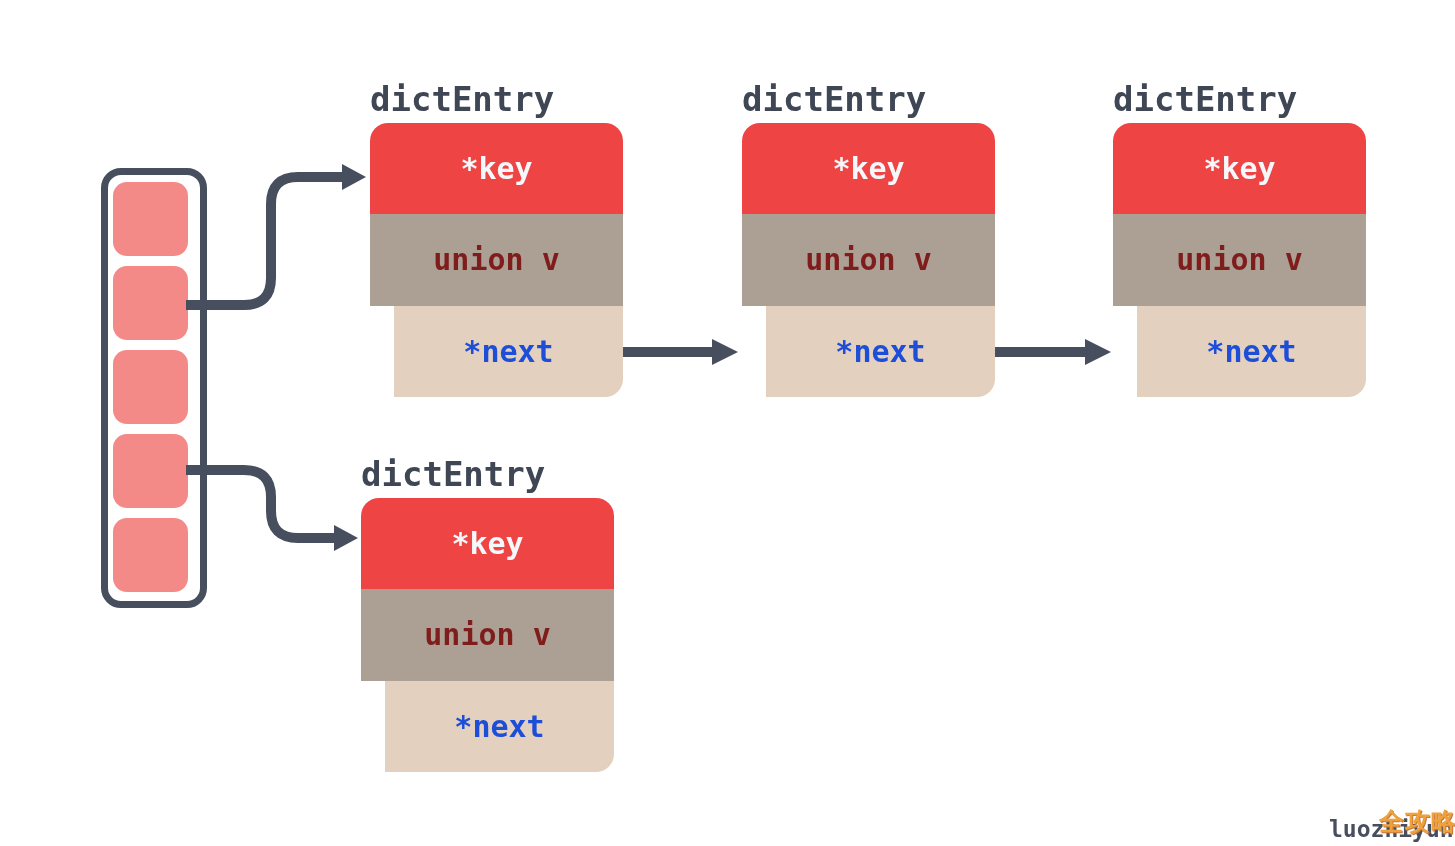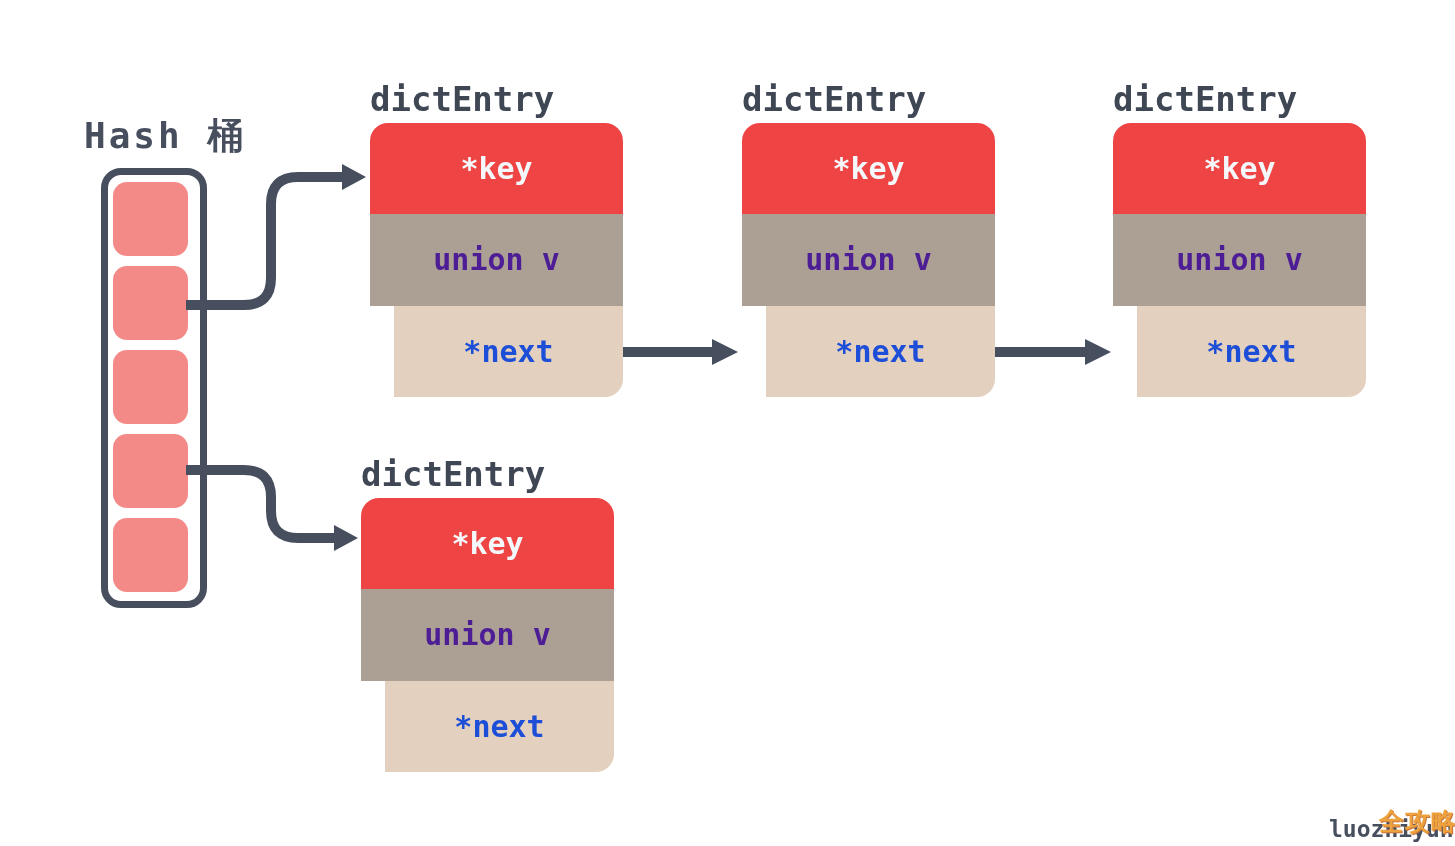--- a/index.html
+++ b/index.html
@@ -81,21 +81,21 @@
   .cell {
     flex: 1;
     display: flex;
     align-items: center;
     justify-content: center;
     font-size: 30px;
     font-weight: bold;
     white-space: nowrap;
   }
   .cell-key   { background: #ef4444; color: #F4F8FA; }
-  .cell-union { background: #ACA094; color: #4c1d95; }
+  .cell-union { background: #ACA094; color: #7f1d1d; }
   .cell-next  { background: #E3D0BE; color: #1d4ed8; margin-left: 24px; }
 
   .entry-1 { left: 370px; top: 78px; }
   .entry-2 { left: 742px; top: 78px; }
   .entry-3 { left: 1113px; top: 78px; }
   .entry-4 { left: 361px; top: 453px; }
 
   .watermark-author {
     position: absolute;
     left: 1329px;
@@ -115,21 +115,20 @@
     text-shadow: 1px 1px 0 #C8763C;
     white-space: nowrap;
     letter-spacing: 1px;
   }
 </style>
 </head>
 <body>
 
 <div class="canvas">
 
-  <div class="hash-label">Hash 桶</div>
 
   <div class="bucket"></div>
   <div class="slot slot-1"></div>
   <div class="slot slot-2"></div>
   <div class="slot slot-3"></div>
   <div class="slot slot-4"></div>
   <div class="slot slot-5"></div>
 
   <svg class="arrows" viewBox="0 0 1455 846" xmlns="http://www.w3.org/2000/svg">
     <g stroke="#474E5E" stroke-width="10" fill="none">

